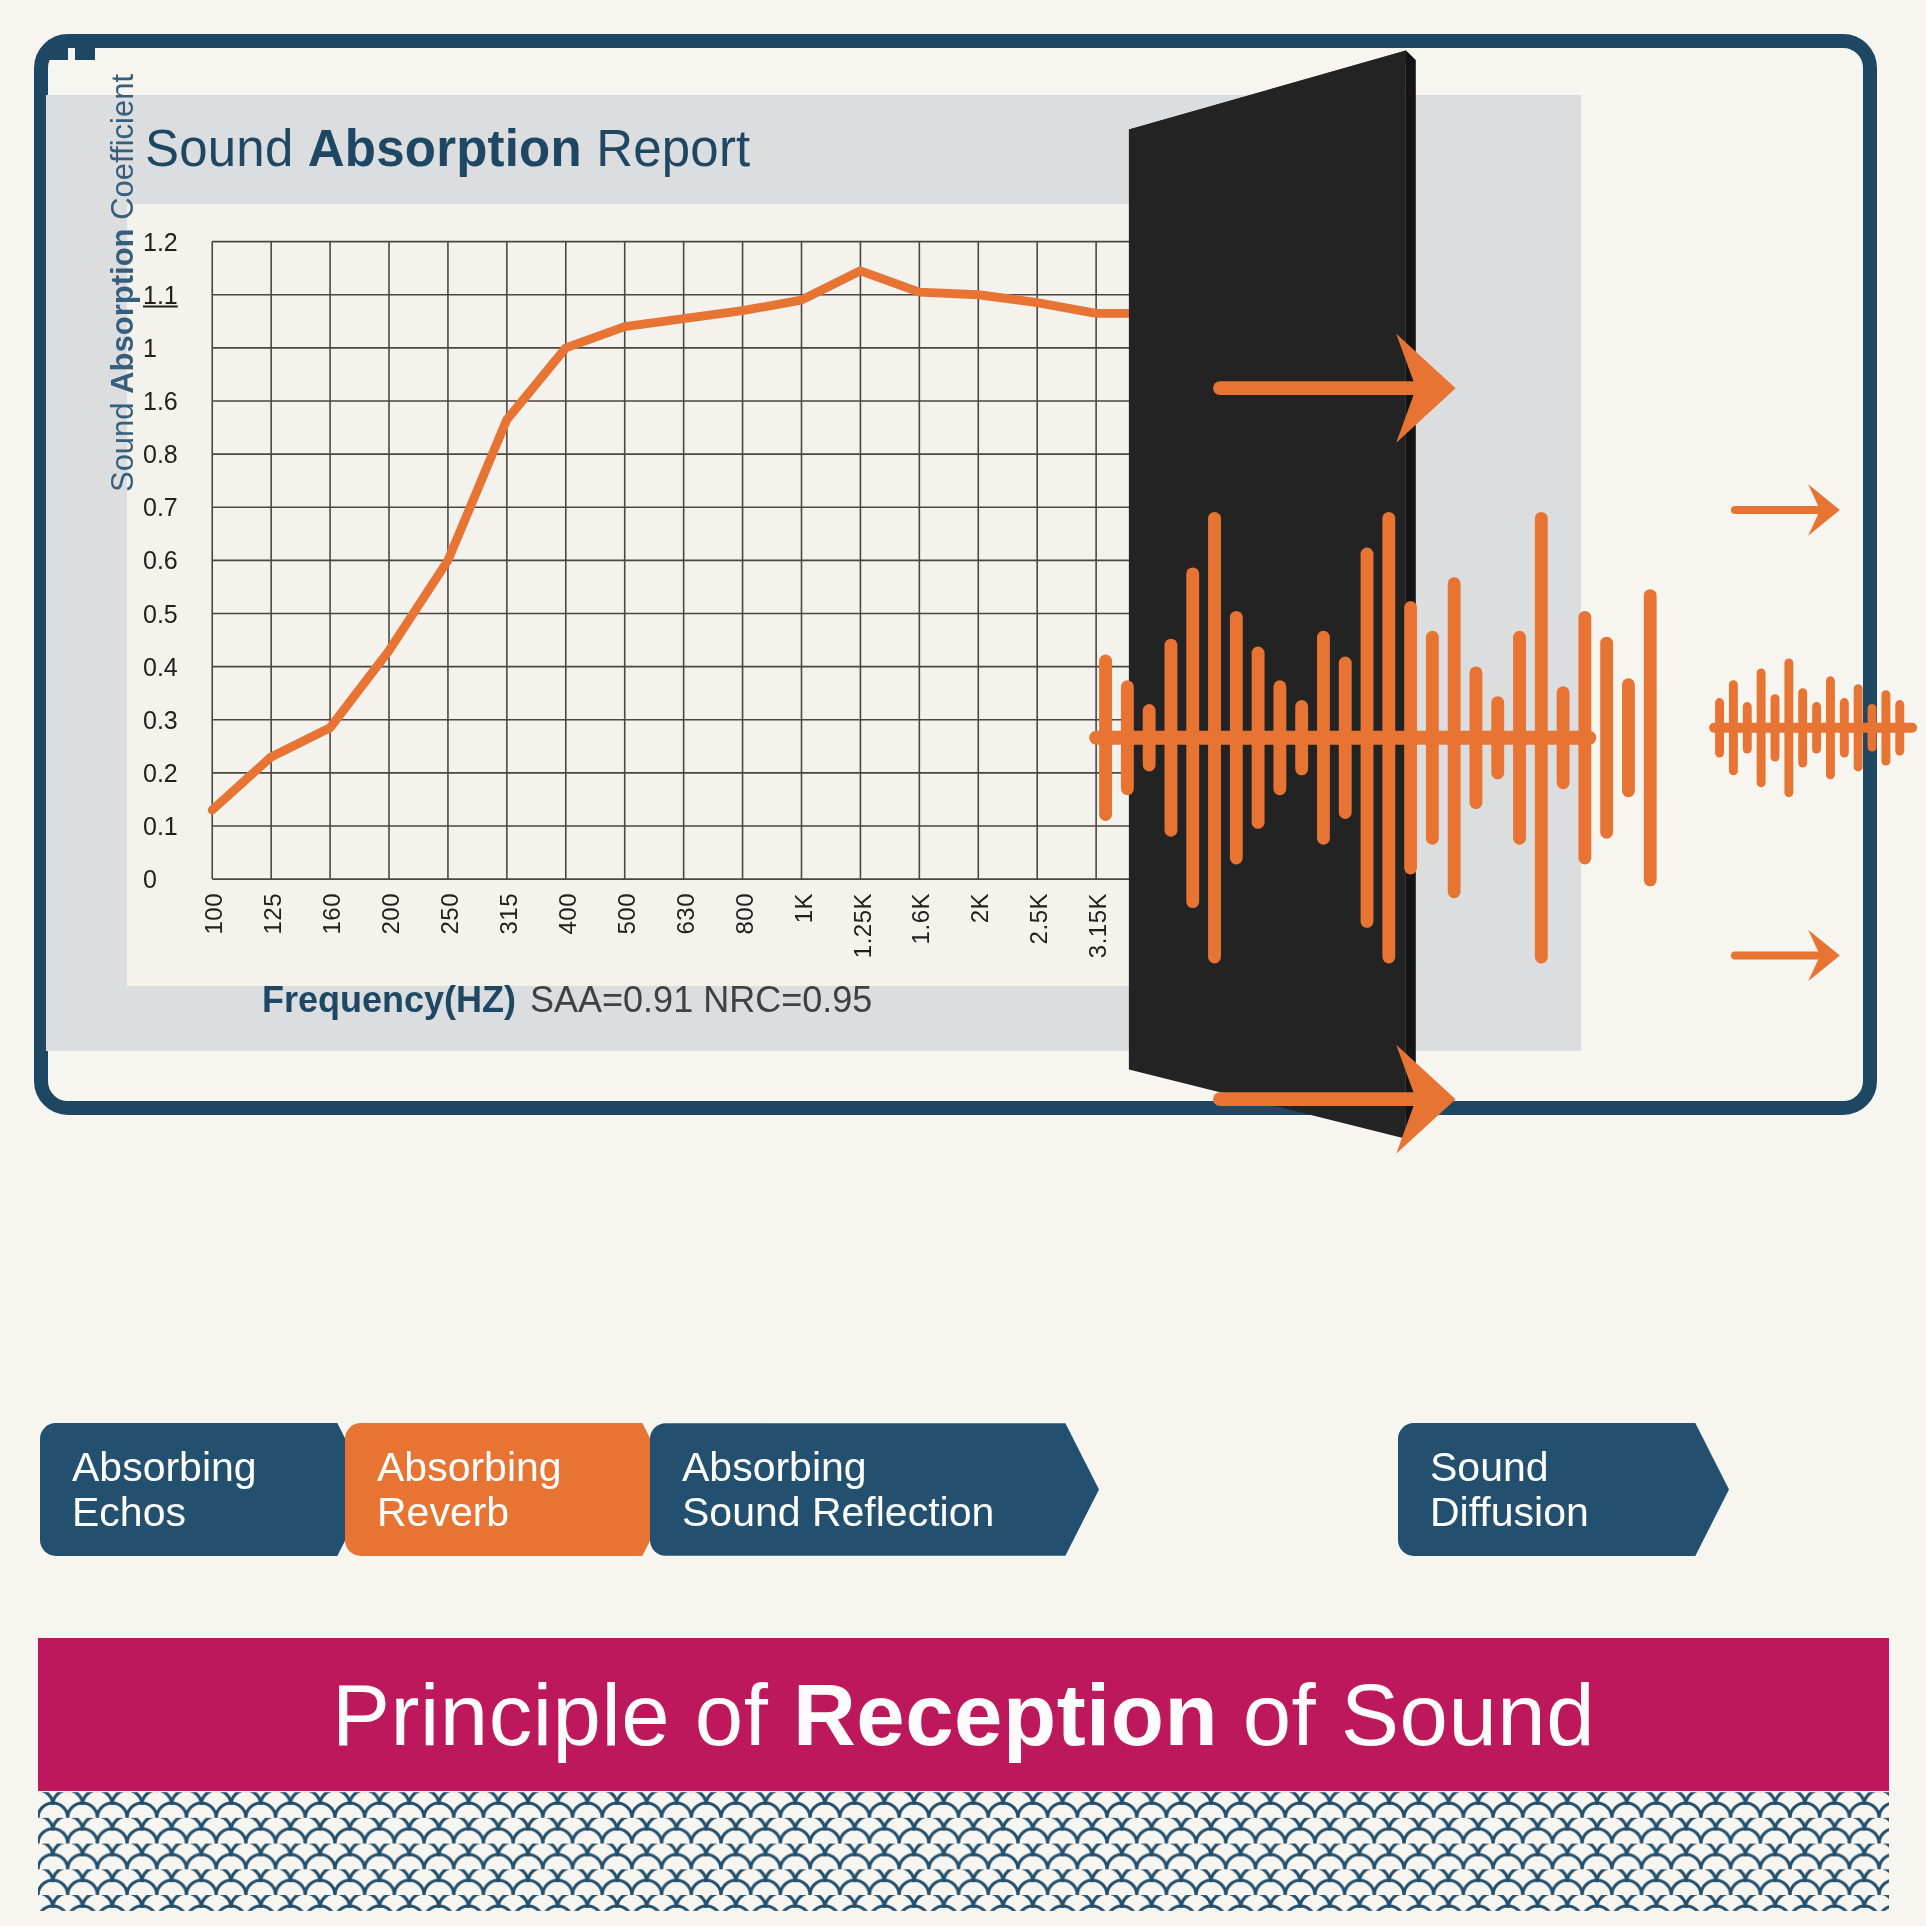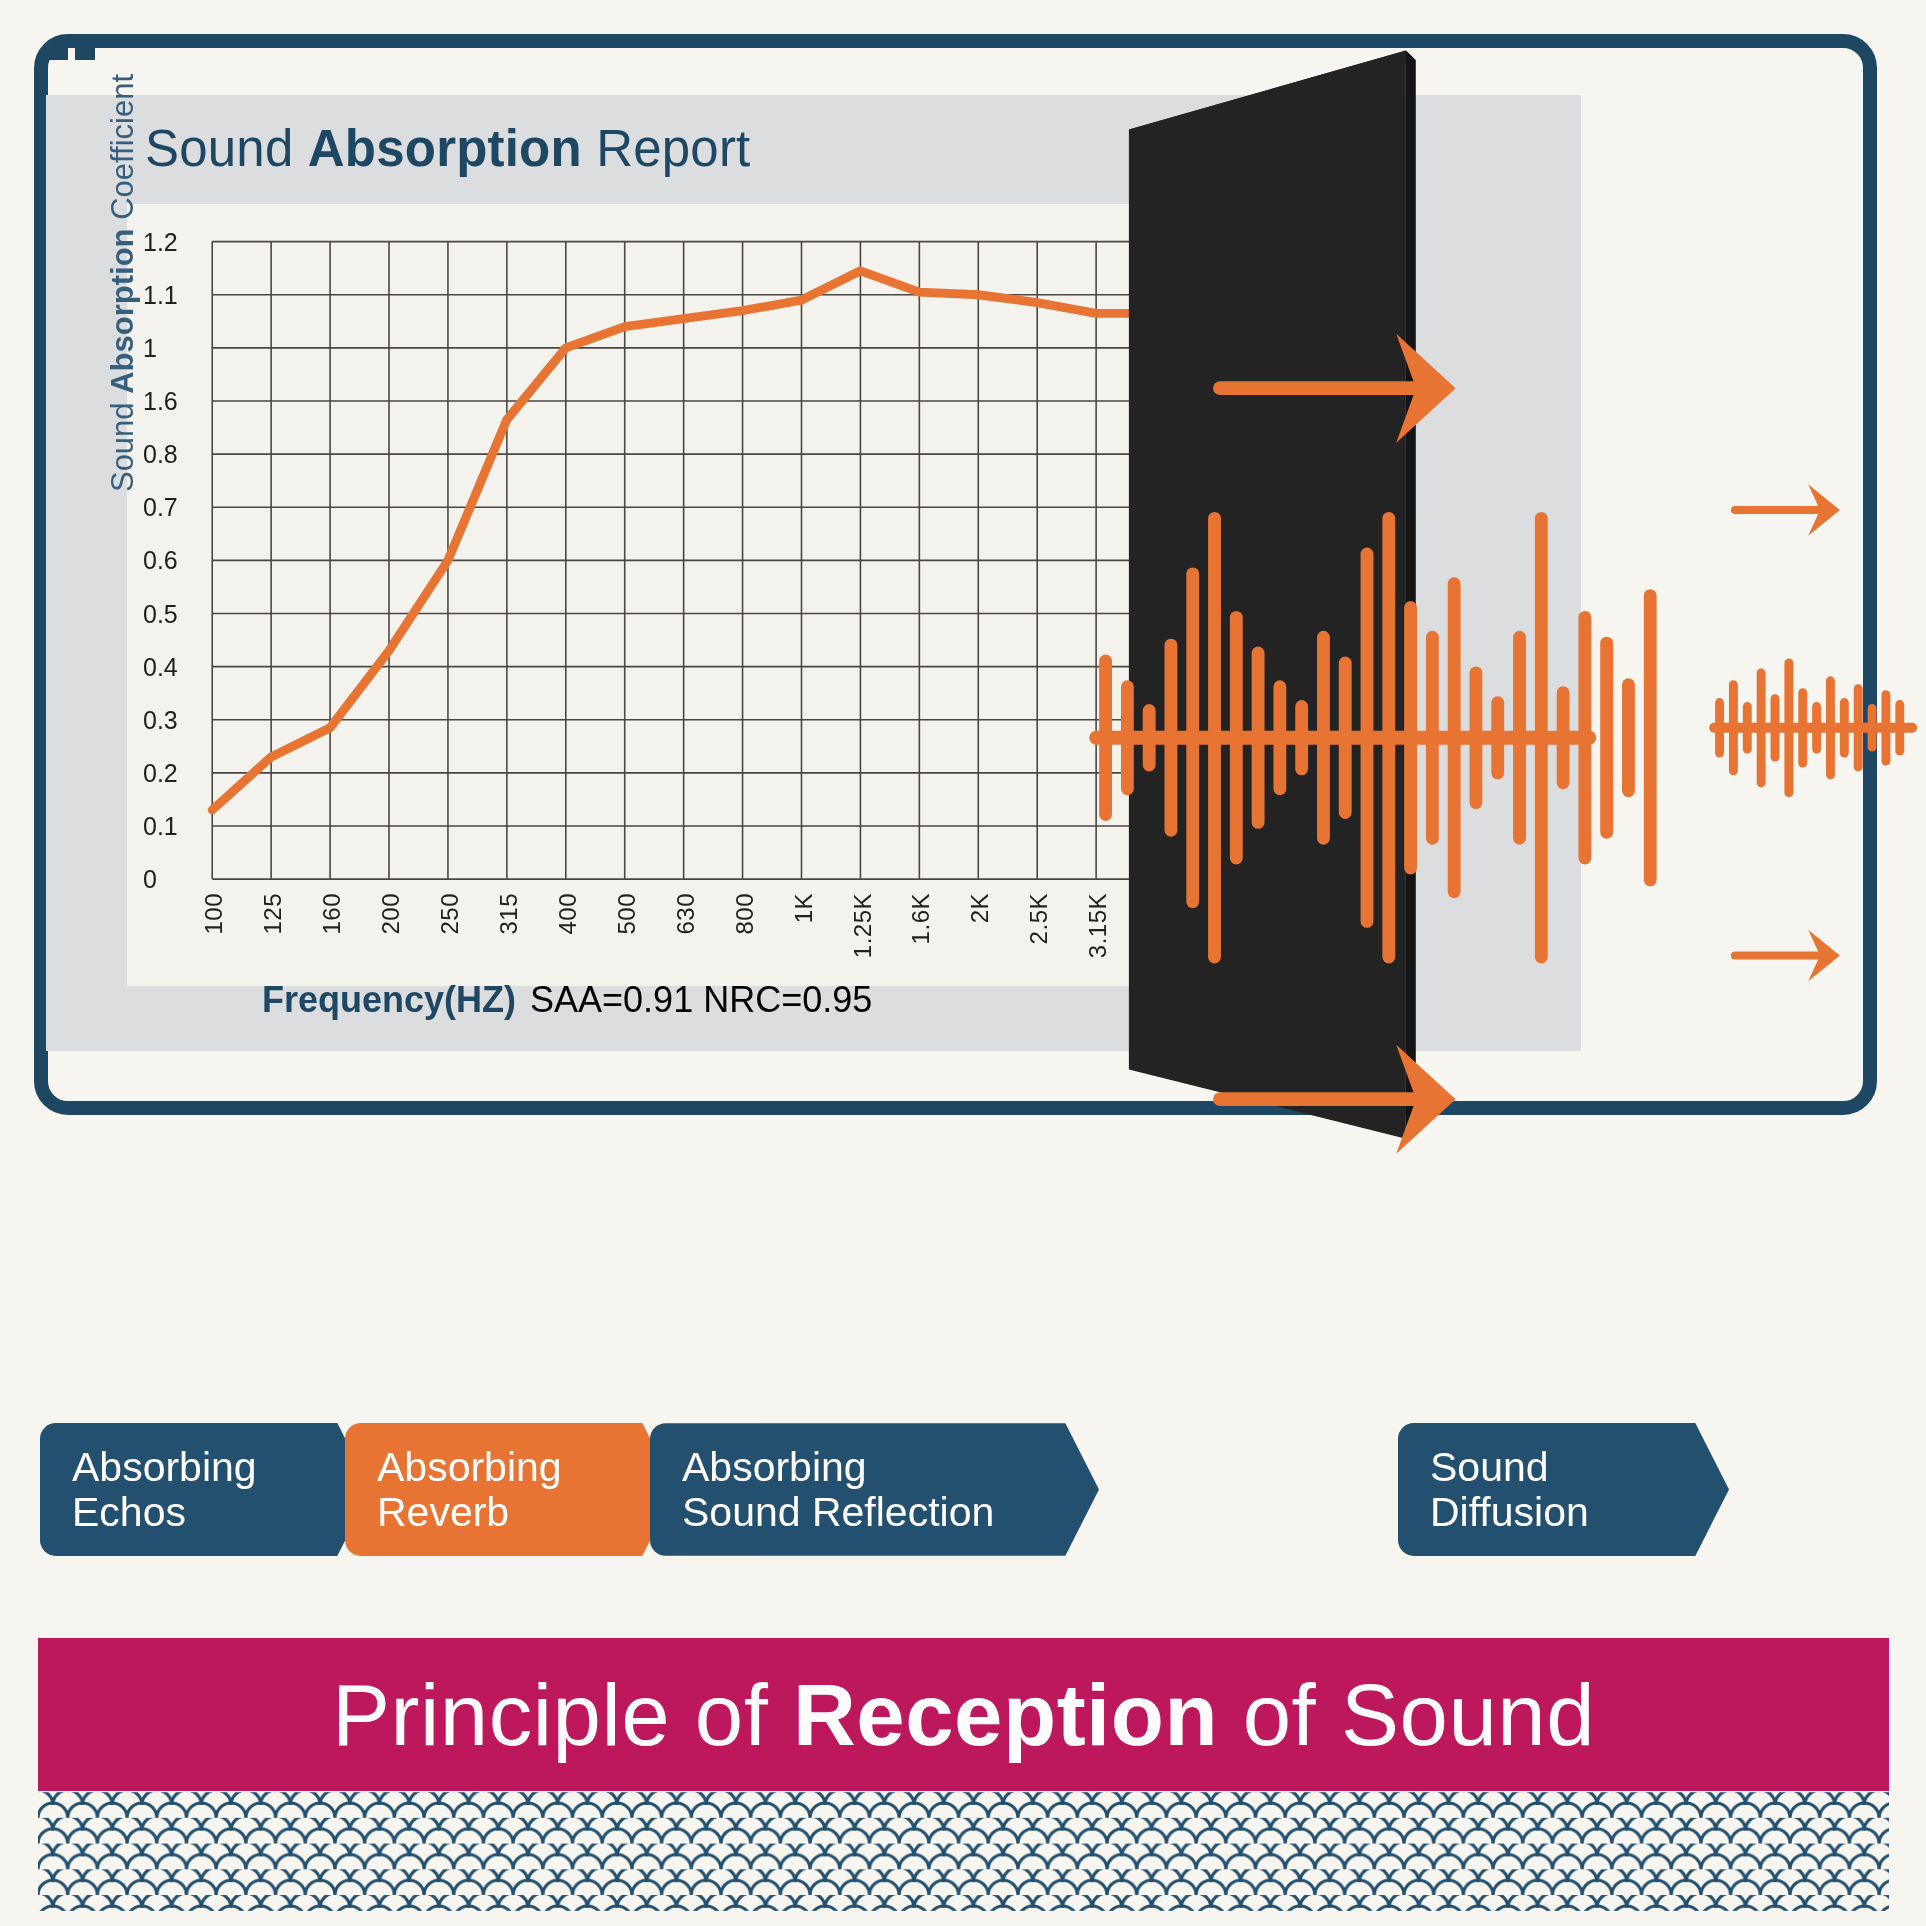--- a/index.html
+++ b/index.html
@@ -102,21 +102,21 @@
 
   
   .freq-footer {
     position: absolute;
     left: 216px; bottom: 30px;
     font-size: 36px;
     color: #1e4764;
     white-space: nowrap;
   }
   .freq-footer b { font-weight: 700; }
-  .freq-footer .stats { color: #000000; font-weight: 400; margin-left: 14px;}
+  .freq-footer .stats { color: #404040; font-weight: 400; margin-left: 14px;}
 
   
   .panel-3d { position: absolute; left: 1119px; top: 40px; width: 554px; height: 1119px; }
 
   
   .ribbon {
     position: absolute;
     left: 40px; top: 1423px;
     width: 1847px; height: 133px;
   }
@@ -187,21 +187,21 @@
             <div class="ytick" style="top: 622px;">0.1</div>
             <div class="ytick" style="top: 569px;">0.2</div>
             <div class="ytick" style="top: 516px;">0.3</div>
             <div class="ytick" style="top: 463px;">0.4</div>
             <div class="ytick" style="top: 410px;">0.5</div>
             <div class="ytick" style="top: 356px;">0.6</div>
             <div class="ytick" style="top: 303px;">0.7</div>
             <div class="ytick" style="top: 250px;">0.8</div>
             <div class="ytick" style="top: 197px;">1.6</div>
             <div class="ytick" style="top: 144px;">1</div>
-            <div class="ytick" style="top: 91px;">1.1</div>
+            <div class="ytick" style="top: 91px; text-decoration: underline;">1.1</div>
             <div class="ytick" style="top: 38px;">1.2</div>
           </div>
 
         <svg id="chart-svg" width="1095" height="782" style="position:absolute;left:0;top:0;" viewBox="0 0 1106 790">
             <line x1="86" y1="682" x2="1098" y2="682" stroke="#4a4641" stroke-width="1.6"></line>
             <line x1="86" y1="628.3333333333334" x2="1098" y2="628.3333333333334" stroke="#4a4641" stroke-width="1.6"></line>
             <line x1="86" y1="574.6666666666666" x2="1098" y2="574.6666666666666" stroke="#4a4641" stroke-width="1.6"></line>
             <line x1="86" y1="521" x2="1098" y2="521" stroke="#4a4641" stroke-width="1.6"></line>
             <line x1="86" y1="467.3333333333333" x2="1098" y2="467.3333333333333" stroke="#4a4641" stroke-width="1.6"></line>
             <line x1="86" y1="413.66666666666663" x2="1098" y2="413.66666666666663" stroke="#4a4641" stroke-width="1.6"></line>

